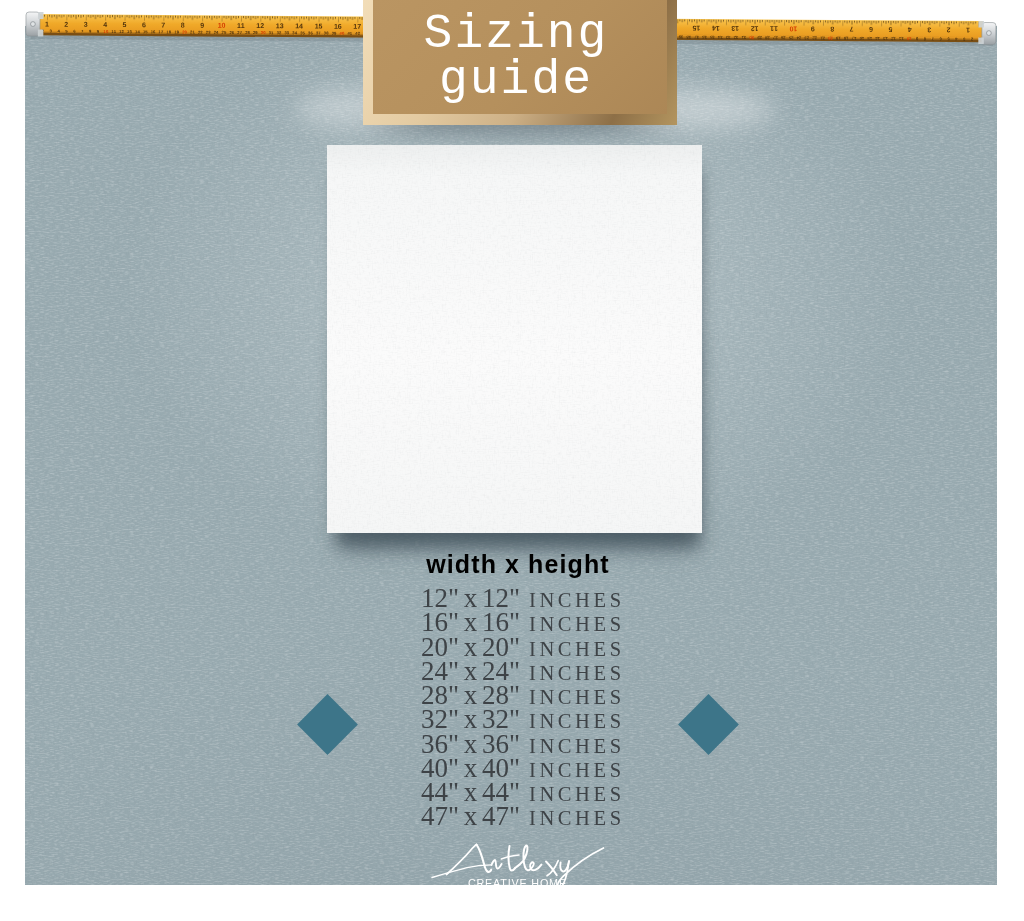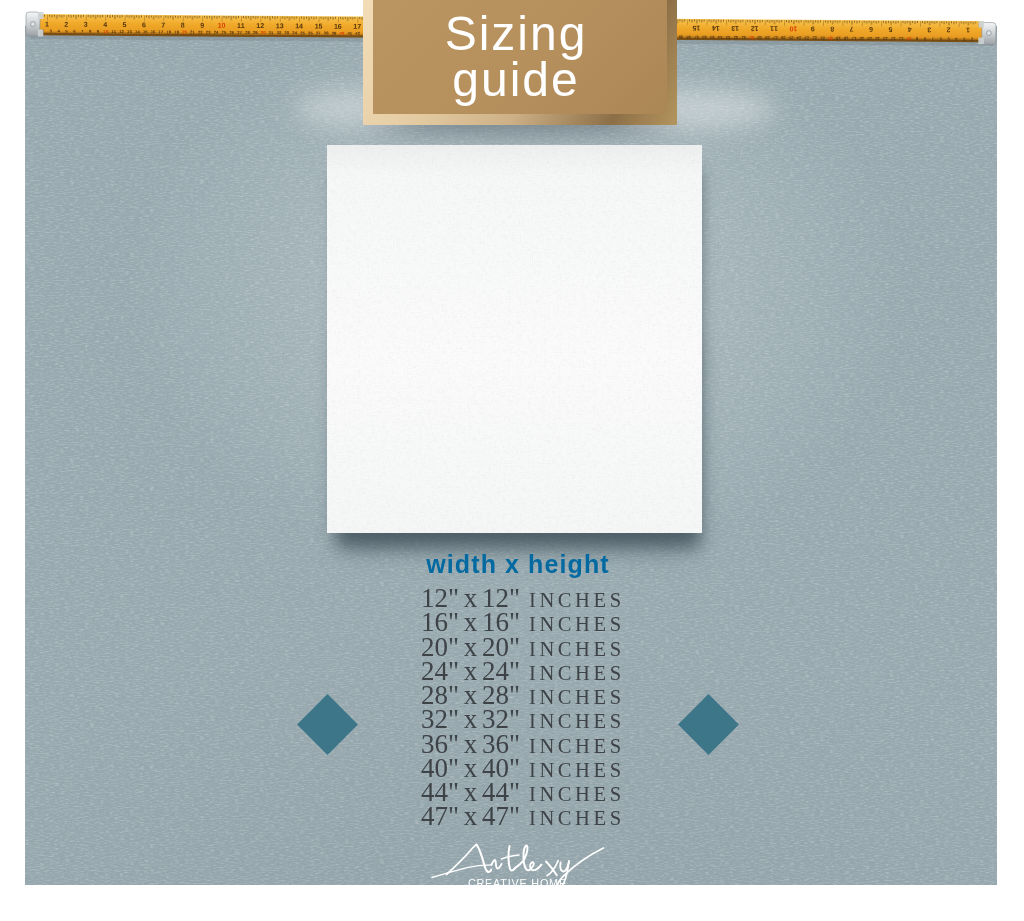--- a/index.html
+++ b/index.html
@@ -117,23 +117,23 @@
   </g>
 </svg>
 
 <div class="abs" style="left:363px;top:0;width:314px;height:125px;
   background:linear-gradient(115deg,#f2ddb8 0%,#e3caa1 30%,#cdb086 55%,#8d6f47 82%,#b3955f 100%);"></div>
 
 <div class="abs" style="left:373px;top:0;width:294px;height:114px;
   background:linear-gradient(135deg,#ba9562 0%,#b5905d 55%,#ac8756 100%);"></div>
 
 <div class="abs" style="left:359px;top:11px;width:314px;text-align:center;color:#fff;
-  font-family:Liberation Sans, sans-serif;font-size:48px;line-height:46px;letter-spacing:2px;">Sizing<br>guide</div>
-
-<div class="abs" style="left:262px;top:550px;width:512px;text-align:center;color:#0369a1;
+  font-family:Liberation Mono, monospace;font-size:48px;line-height:46px;letter-spacing:2px;">Sizing<br>guide</div>
+
+<div class="abs" style="left:262px;top:550px;width:512px;text-align:center;color:#000000;
   font-weight:bold;font-size:25px;letter-spacing:1.1px;">width x height</div>
 
 <div class="abs" style="left:256px;top:586px;color:#3e4347;font-family:'Liberation Serif',serif;">
   <div style="height:24.25px;display:flex;align-items:baseline;">
         <span style="display:block;width:264px;text-align:right;font-size:27px;line-height:24.25px;word-spacing:-2px;">12" x 12"</span>
         <span style="display:block;padding-left:9px;font-size:20.5px;letter-spacing:3.6px;line-height:24.25px;">INCHES</span>
       </div>
   <div style="height:24.25px;display:flex;align-items:baseline;">
         <span style="display:block;width:264px;text-align:right;font-size:27px;line-height:24.25px;word-spacing:-2px;">16" x 16"</span>
         <span style="display:block;padding-left:9px;font-size:20.5px;letter-spacing:3.6px;line-height:24.25px;">INCHES</span>

